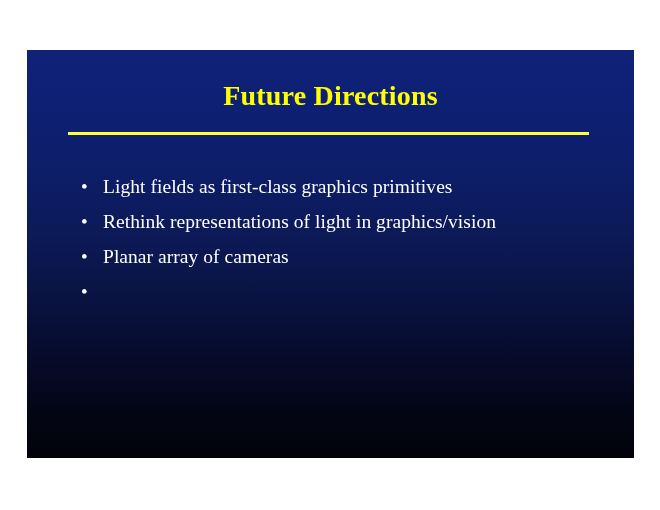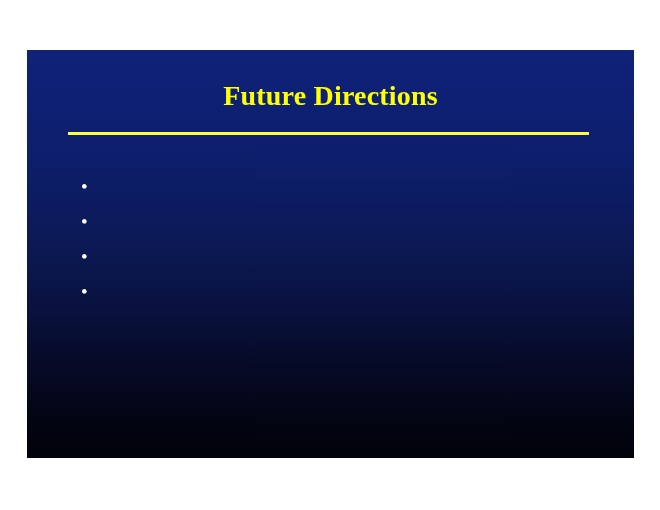--- a/index.html
+++ b/index.html
@@ -115,28 +115,31 @@
   <div id="slide">
 
     <div id="slide-title">Future Directions</div>
 
     <div id="title-rule"></div>
 
     <ul id="bullet-list">
 
       <li class="bullet-row">
         <span class="bullet-marker">•</span>
+        <span class="bullet-text">Light fields as first-class graphics primitives</span>
       </li>
 
       <li class="bullet-row">
         <span class="bullet-marker">•</span>
+        <span class="bullet-text">Rethink representations of light in graphics/vision</span>
       </li>
 
       <li class="bullet-row">
         <span class="bullet-marker">•</span>
+        <span class="bullet-text">Planar array of cameras</span>
       </li>
 
       <li class="bullet-row">
         <span class="bullet-marker">•</span>
       </li>
 
     </ul>
 
   </div>
 </div>

